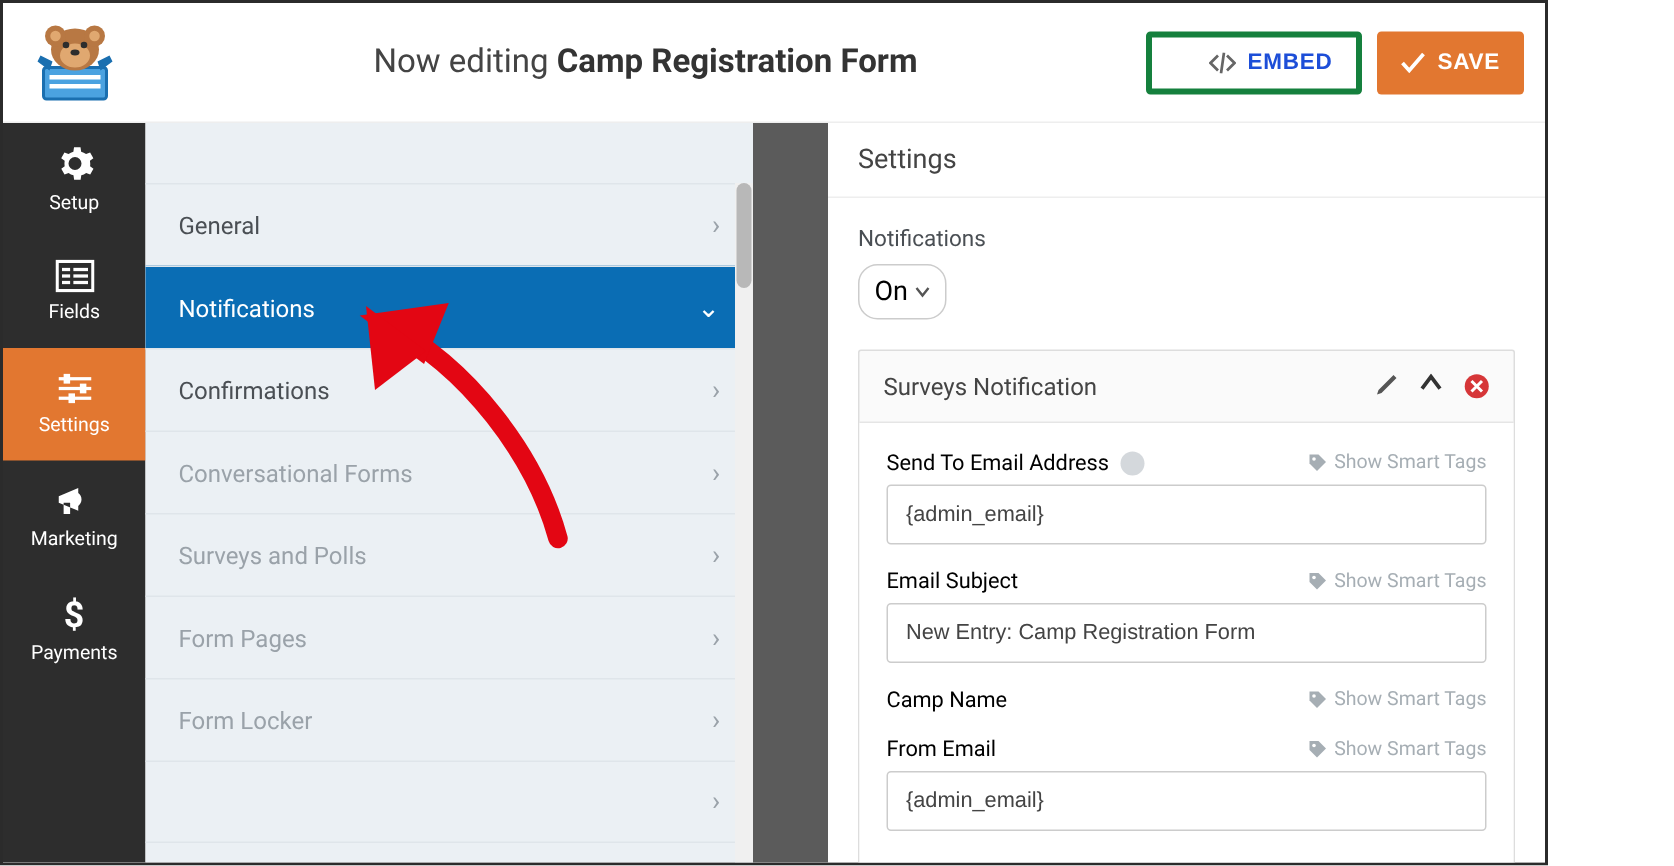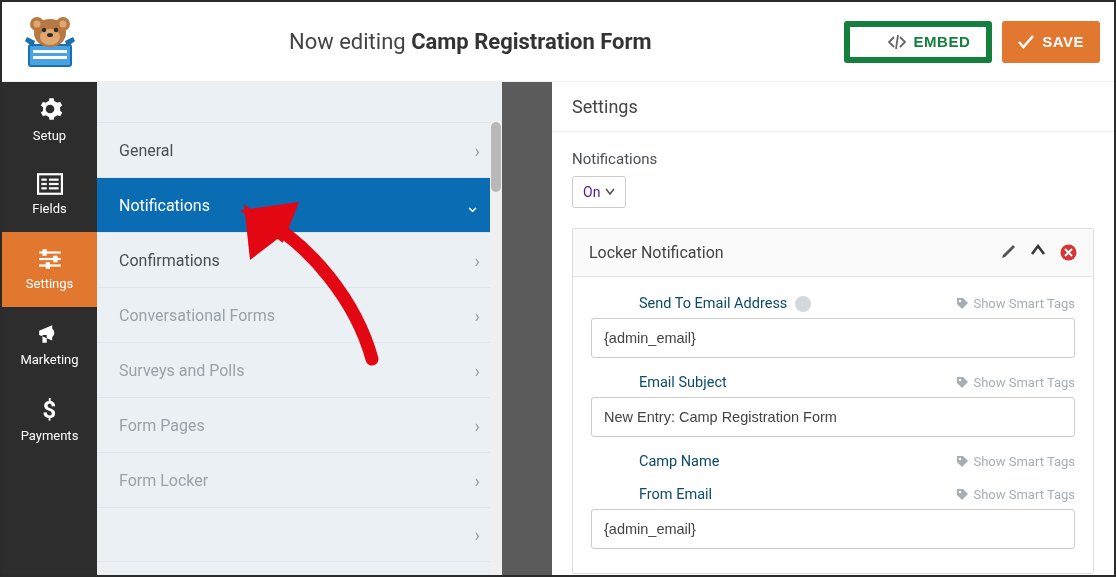--- a/index.html
+++ b/index.html
@@ -1,24 +1,24 @@
 <!DOCTYPE html>
 <html><head>
 <meta charset="utf-8">
 <style>
   * { box-sizing: border-box; margin: 0; padding: 0; }
   body { font-family: -apple-system, "Segoe UI", Roboto, Helvetica, Arial, sans-serif; background: #fff; }
-  .frame { width:1116px; height:577px; border:2px solid #2b2b2b; position:relative; overflow:hidden; background:#fff;}
+  .frame { width:1032px; height:577px; border:2px solid #2b2b2b; position:relative; overflow:hidden; background:#fff;}
   .topbar { height:80px; display:flex; align-items:center; padding:0 14px 0 0; border-bottom:1px solid #eee;}
   .logo { width:95px; height:80px; display:flex; align-items:center; justify-content:center;}
   .title-wrap { flex:1; text-align:center; font-size:22px; color:#444; font-weight:400;}
   .title-wrap b { font-weight:700; color:#333;}
   .top-actions { display:flex; gap:10px;}
   .btn { height:42px; display:inline-flex; align-items:center; padding:0 16px; font-size:15px; border-radius:3px; cursor:pointer; gap:8px;}
-  .btn-embed { border:6px solid #15803d; background:#fff; color:#15803d; font-weight:600; letter-spacing:0.5px;padding-left:38px;}
+  .btn-embed { border:4px solid #15803d; background:#fff; color:#1d4ed8; font-weight:600; letter-spacing:0.5px;padding-left:38px;}
   .btn-save { background:#e27730; color:#fff; font-weight:700; border:none; letter-spacing:0.5px;}
   .body-wrap { display:flex; height:calc(100% - 80px);}
   .sidebar { width:95px; background:#2d2d2d; display:flex; flex-direction:column;}
   .sidebar-item { height:75px; display:flex; flex-direction:column; align-items:center; justify-content:center; gap:6px; color:#fff; font-size:13px; cursor:pointer;}
   .sidebar-item.active { background:#e27730;}
   .sidebar-item svg { fill:#fff;}
   .panel { width:405px; background:#ebf0f4; position:relative; padding-top:40px;}
   .panel-list { display:flex; flex-direction:column;}
   .panel-row { height:55px; display:flex; align-items:center; padding:0 22px; border-top:1px solid #dfe5ea; font-size:16px; color:#4a4f54; cursor:pointer; position:relative;}
   .panel-row:last-child { border-bottom:1px solid #dfe5ea;}
@@ -26,28 +26,28 @@
   .panel-row.disabled { color:#9aa2a9;}
   .panel-row .chev { position:absolute; right:22px; color:#9aa2a9; font-size:18px;}
   .panel-row.active .chev { color:#fff;}
   .scrollbar-track { position:absolute; right:0; top:40px; width:12px; bottom:0; background:#f0f0f0;}
   .scrollbar-thumb { position:absolute; right:1px; top:40px; width:10px; height:70px; background:#b8b8b8; border-radius:5px;}
   .gutter { width:50px; background:#5b5b5b;}
   .main { flex:1; background:#fff; overflow:hidden;}
   .main-head { height:50px; padding:0 20px; display:flex; align-items:center; font-size:18px; color:#444; border-bottom:1px solid #eee;}
   .main-body { padding:18px 20px 0 20px;}
   .section-label { font-size:15px; color:#4a4f54; margin-bottom:8px;}
-  .select-on { display:inline-flex; align-items:center; gap:5px; border:1px solid #ccc; border-radius:3px; padding:7px 10px; font-size:14px; color:#4c1d95; margin-bottom:20px; cursor:pointer;}
+  .select-on { display:inline-flex; align-items:center; gap:5px; border:1px solid #ccc; border-radius:13px; padding:7px 10px; font-size:18px; color:#000000; margin-bottom:20px; cursor:pointer;}
   .notif-box { border:1px solid #ddd; background:#fafafa; border-radius:2px;}
   .notif-head { height:48px; display:flex; align-items:center; padding:0 16px; border-bottom:1px solid #e5e5e5; font-size:16px; color:#444;}
   .notif-head-actions { margin-left:auto; display:flex; gap:14px; color:#555;}
   .notif-body { background:#fff; padding:18px 18px 8px 18px;}
   .field { margin-bottom:16px;}
   .field-row1 { display:flex; align-items:center; margin-bottom:6px;}
-  .field-label { font-size:14.5px; color:#0c4a6e;margin-left:48px;}
+  .field-label { font-size:14.5px; color:#000000;}
   .help-ic { width:16px; height:16px; border-radius:50%; background:#d4d8dc; margin-left:8px;}
   .smart { margin-left:auto; color:#a6aeb4; font-size:13px; display:flex; align-items:center; gap:4px;}
   .field-input { width:100%; height:40px; border:1px solid #ccc; border-radius:3px; padding:12px 12px; font-size:14.5px; color:#444;}
   .annot-arrow { position:absolute; pointer-events:none;}
 </style>
 </head>
 <body>
 
 <div class="frame">
 
@@ -184,21 +184,21 @@
         <div class="section-label">Notifications</div>
         <div class="select-on">
           <span>On</span>
           <svg width="10" height="8" viewBox="0 0 10 8">
               <path d="M1 1 L5 6 L9 1" stroke="#555" stroke-width="1.6" fill="none"></path>
             </svg>
         </div>
 
         <div class="notif-box">
           <div class="notif-head">
-            <span>Locker Notification</span>
+            <span>Surveys Notification</span>
             <div class="notif-head-actions">
               <svg width="16" height="16" viewBox="0 0 16 16">
                   <path d="M2 14 L3 11 L11 3 L13 5 L5 13 Z M11 3 L13 1 L15 3 L13 5" fill="#555"></path>
                 </svg>
               <svg width="16" height="12" viewBox="0 0 16 12">
                   <path d="M2 10 L8 2 L14 10" stroke="#333" stroke-width="2.5" fill="none"></path>
                 </svg>
               <svg width="17" height="17" viewBox="0 0 17 17">
                   <circle cx="8.5" cy="8.5" r="8" fill="#d63638"></circle>
                   <path d="M5 5 L12 12 M12 5 L5 12" stroke="#fff" stroke-width="2"></path>

